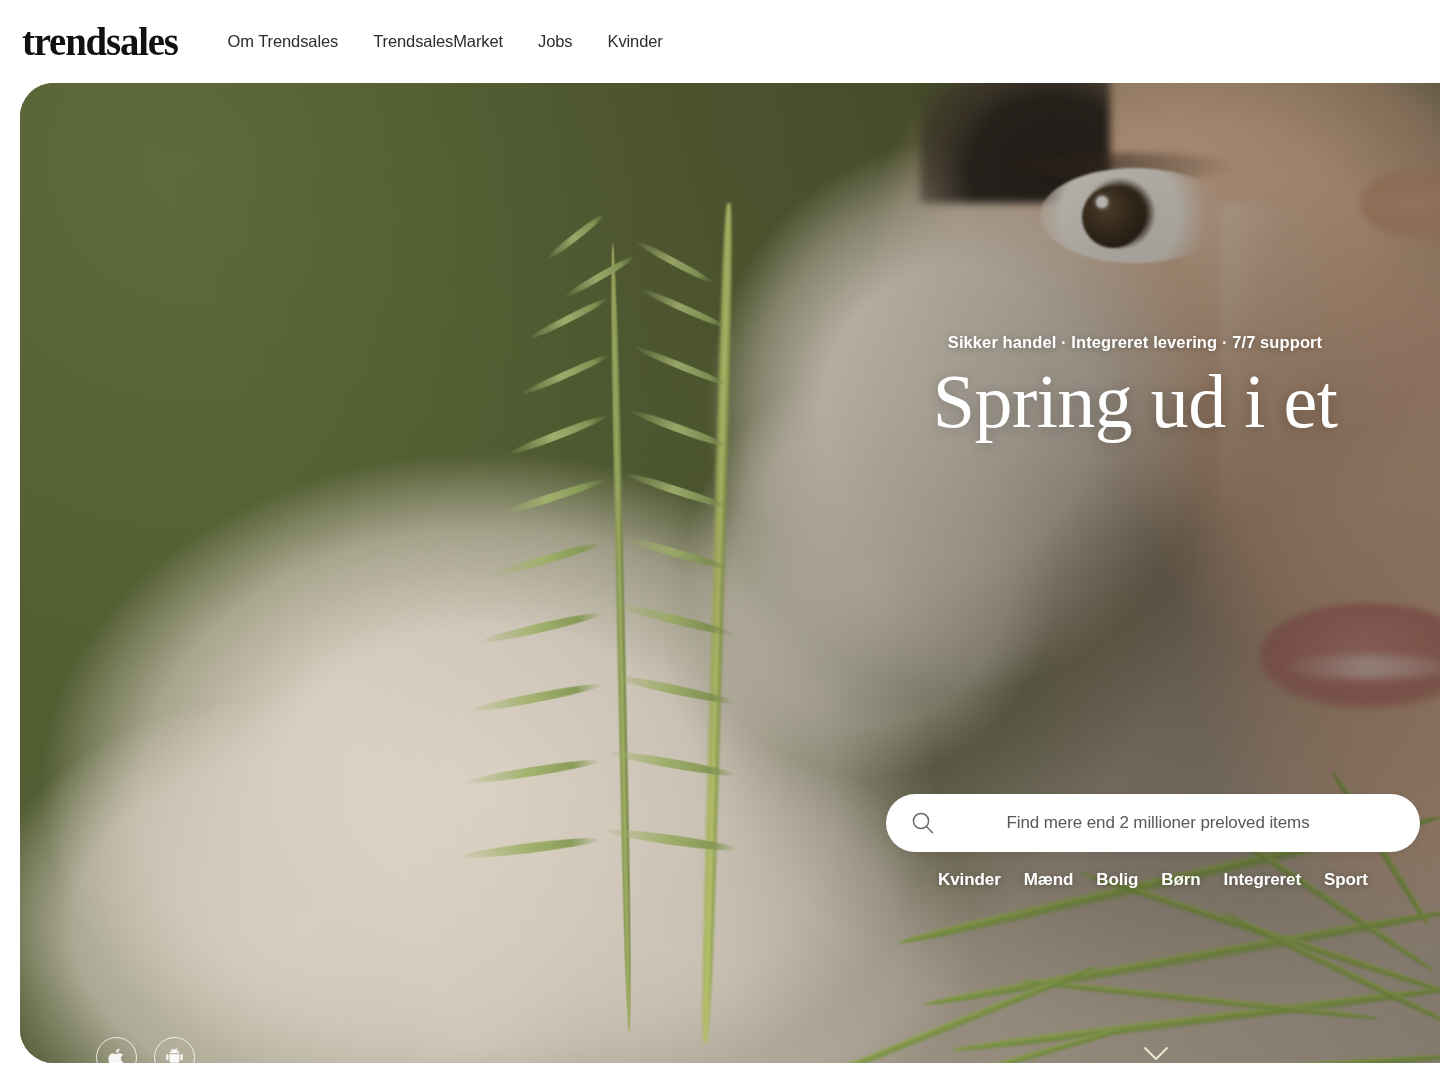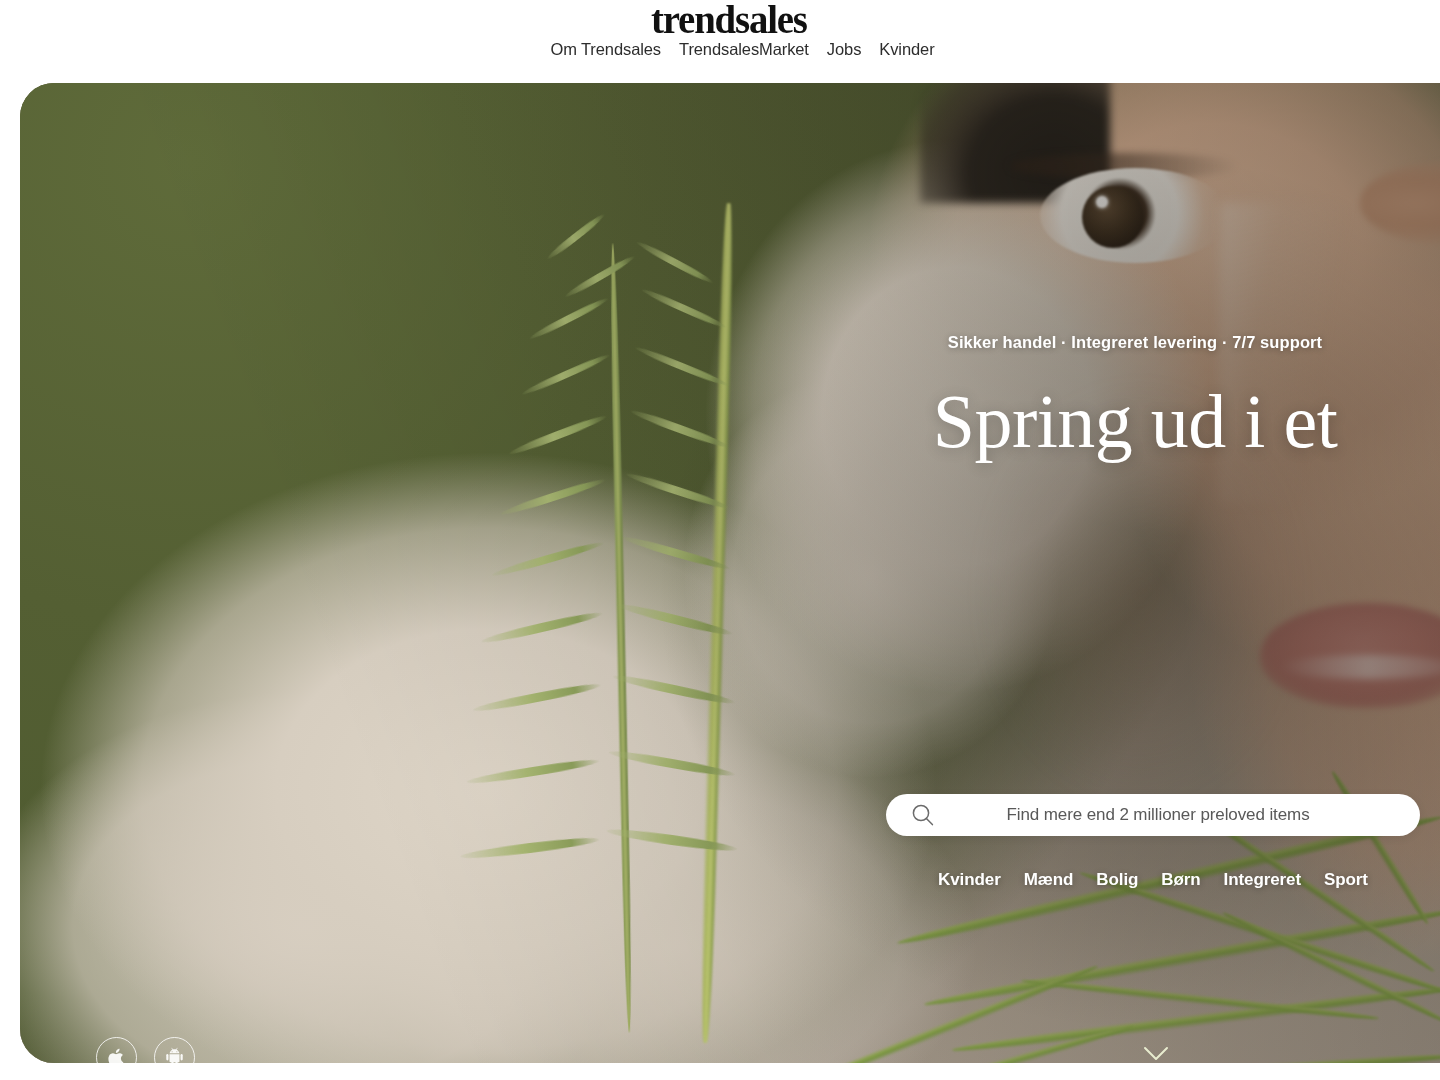--- a/index.html
+++ b/index.html
@@ -8,37 +8,37 @@
     background: #ffffff;
     font-family: "Liberation Sans", sans-serif;
     overflow: hidden;
   }
 
   
   .site-header {
     position: absolute; top: 0; left: 0;
     width: 1440px; height: 83px;
     background: #ffffff;
-    display: flex; align-items: center; flex-direction: column;
+    display: flex; align-items: center;
   }
   .logo {
     margin-left: 22px;
     font-family: "Liberation Serif", serif;
     font-weight: 700;
     font-size: 40px;
     letter-spacing: -1.2px;
     color: #111111;
     line-height: 1;
     transform: scaleX(0.97);
     transform-origin: left center;
   }
   .main-nav {
     display: flex; align-items: center;
     margin-left: 45px;
-    gap: 18px;
+    gap: 35px;
   }
   .main-nav a {
     font-size: 16.5px;
     color: #2d2d2d;
     text-decoration: none;
     white-space: nowrap;
     letter-spacing: -0.1px;
   }
 
   
@@ -187,37 +187,37 @@
     width: 540px;
     text-align: center;
     z-index: 6;
   }
   .hero-tagline {
     font-size: 16.5px;
     font-weight: 600;
     color: #ffffff;
     letter-spacing: 0.1px;
     text-shadow: 0 1px 6px rgba(0,0,0,0.30);
-    margin-bottom: 32px;
+    margin-bottom: 12px;
   }
   .hero-title {
     font-family: "Liberation Serif", serif;
     font-weight: 400;
     font-size: 76px;
     line-height: 0.99;
     color: #ffffff;
     letter-spacing: -0.5px;
     text-shadow: 0 2px 14px rgba(0,0,0,0.24);
     text-align: center;
   }
 
   .search-bar {
     position: absolute;
     left: 866px; top: 711px;
-    width: 534px; height: 42px;
+    width: 534px; height: 58px;
     background: #ffffff;
     border-radius: 29px;
     display: flex; align-items: center;
     z-index: 7;
     box-shadow: 0 2px 10px rgba(0,0,0,0.07);
   }
   .search-icon { margin-left: 24px; display: flex; align-items: center; }
   .search-placeholder {
     flex: 1;
     text-align: center;

